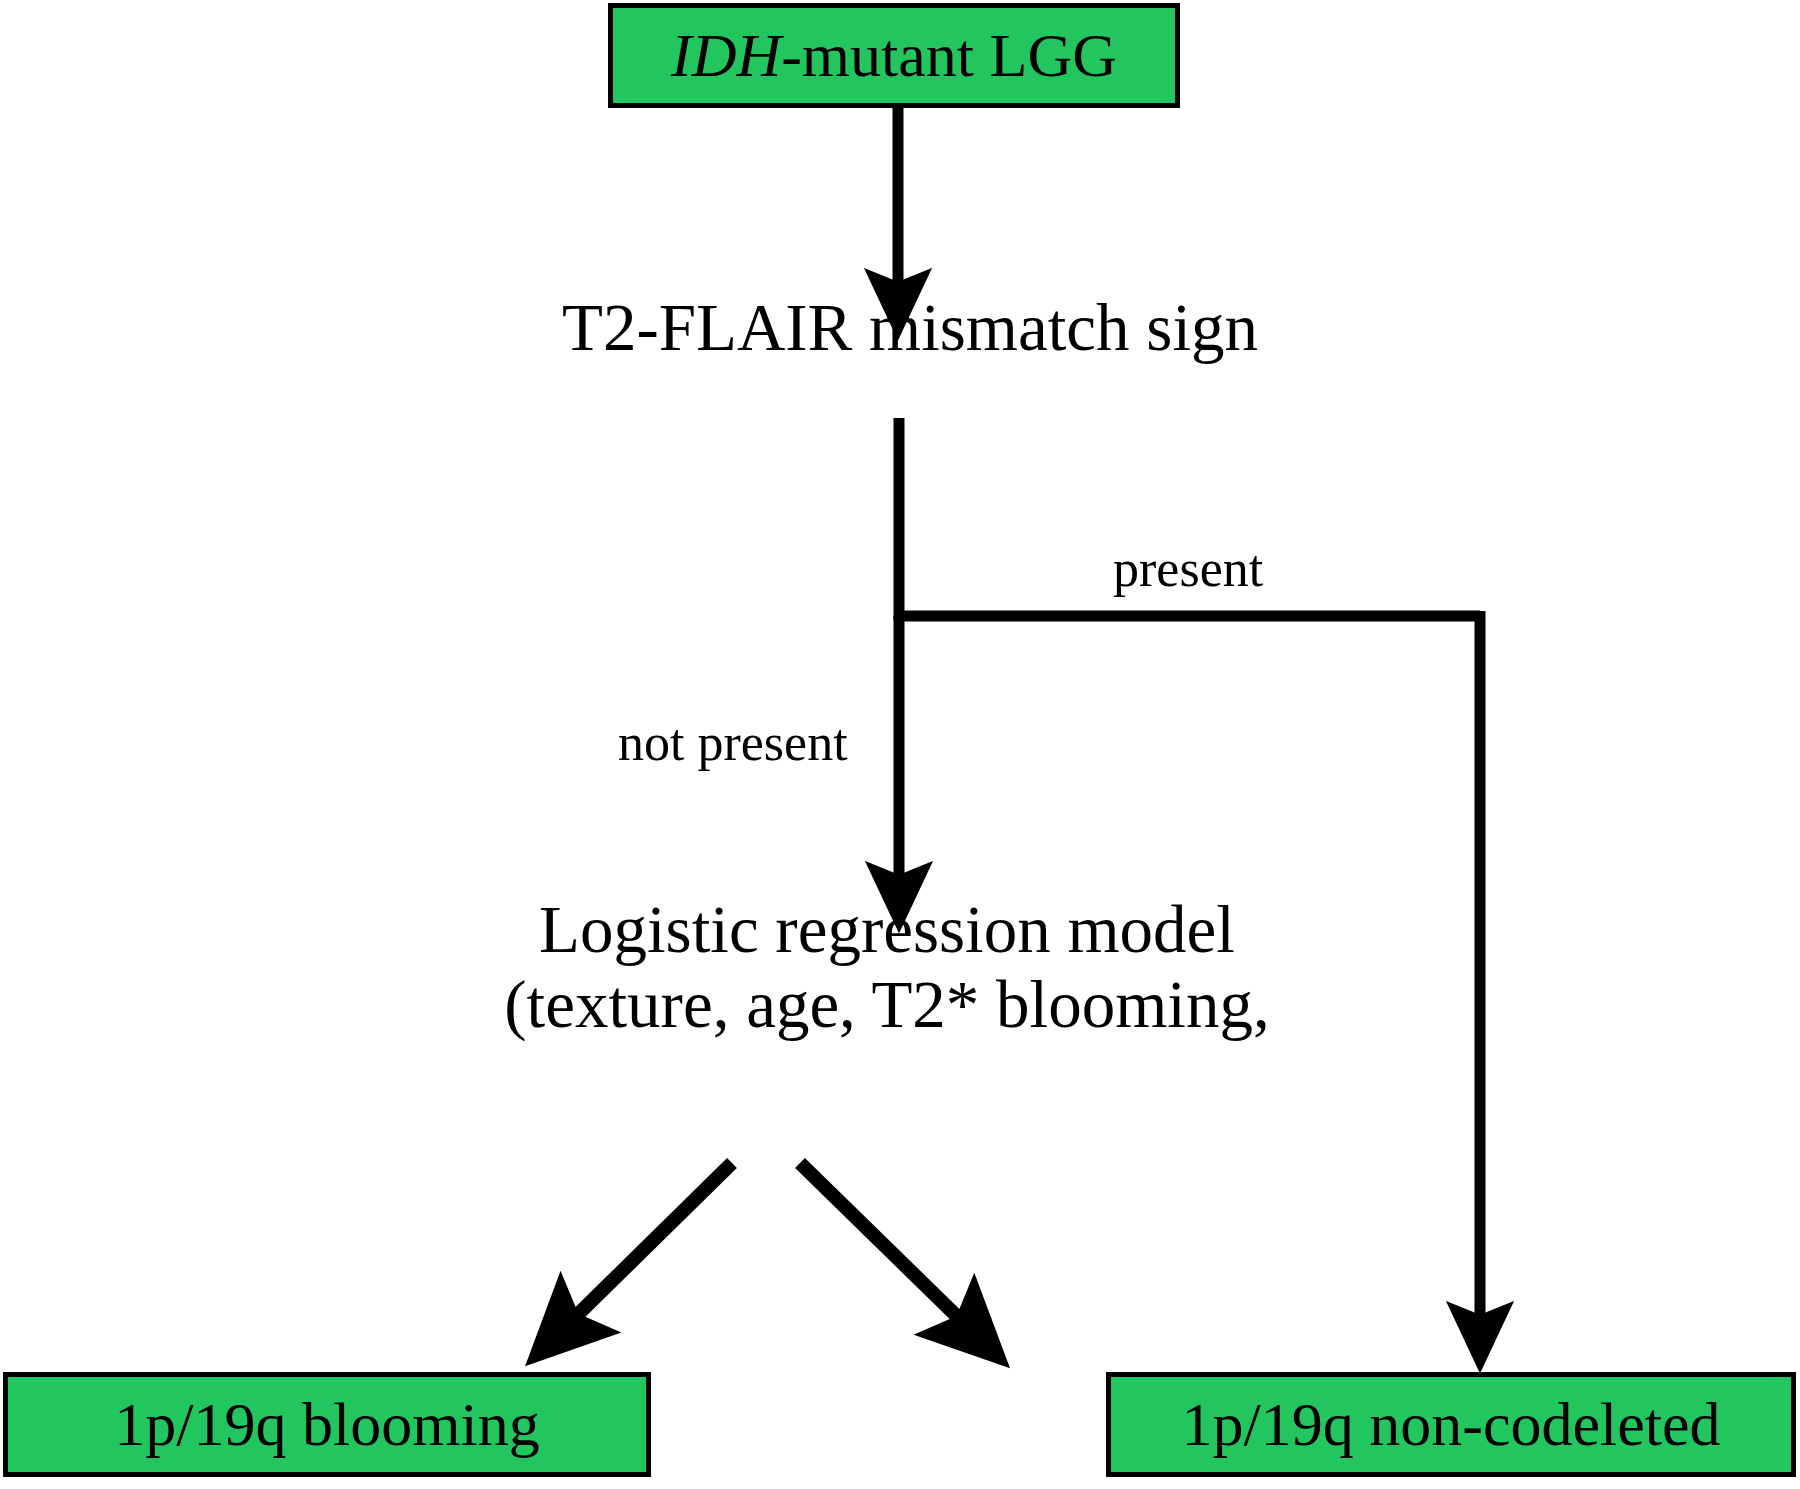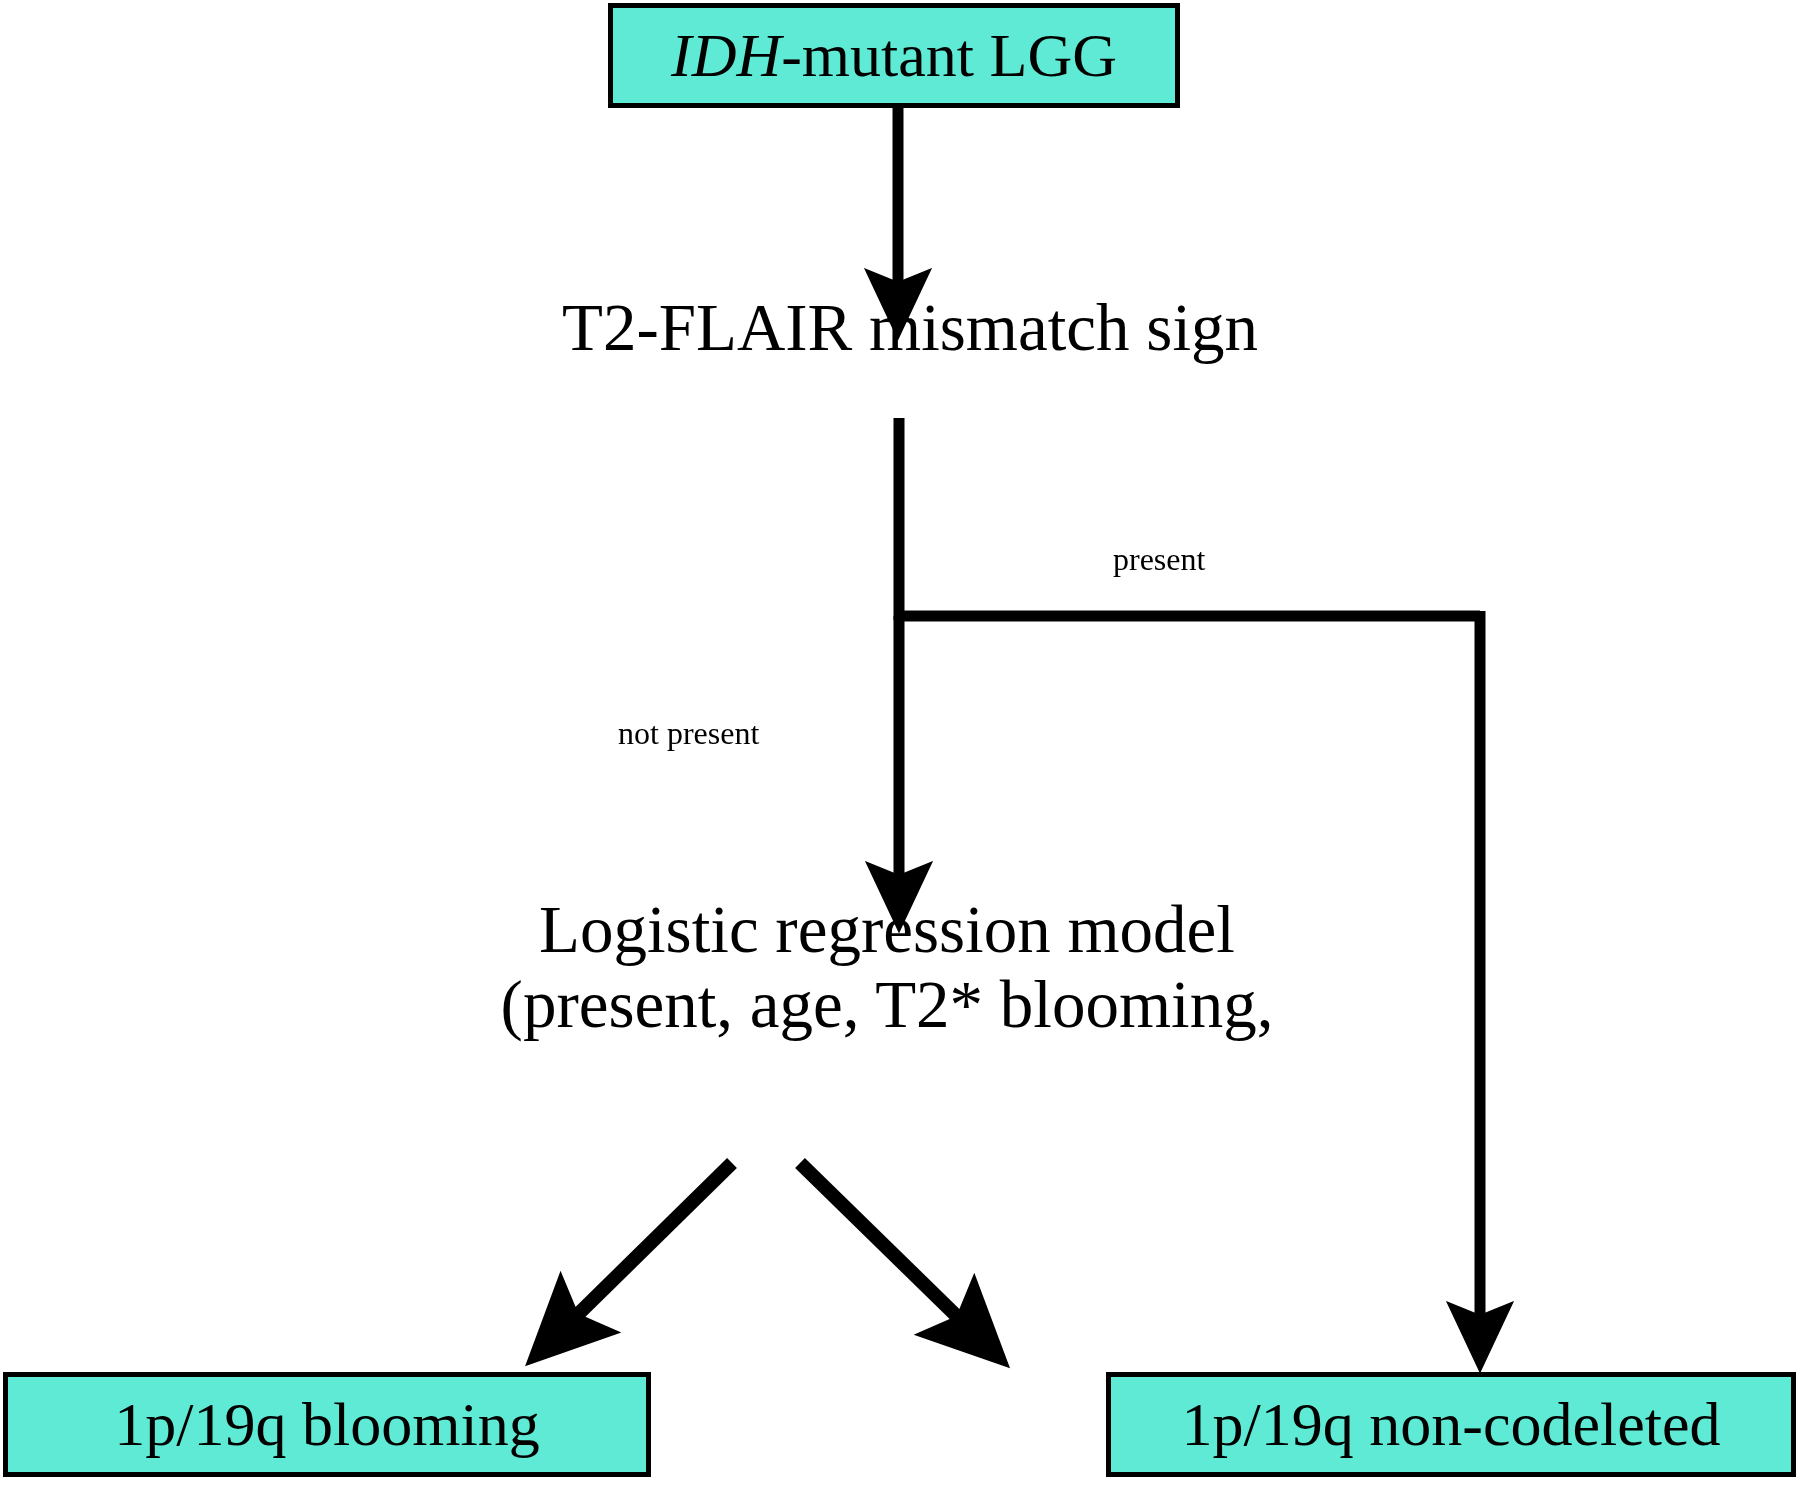--- a/index.html
+++ b/index.html
@@ -22,21 +22,21 @@
     left: 0;
     top: 0;
     width: 1800px;
     height: 1489px;
     pointer-events: none;
   }
   .node-box {
     position: absolute;
     box-sizing: border-box;
     border: 5px solid #000000;
-    background: #5eead4;
+    background: #22c55e;
     display: flex;
     align-items: center;
     justify-content: center;
     text-align: center;
   }
   .node-box .node-text {
     font-size: 62px;
     line-height: 1.05;
     white-space: nowrap;
   }
@@ -48,21 +48,21 @@
     text-align: center;
     font-size: 67px;
     line-height: 1.12;
     white-space: nowrap;
   }
   .plain-node.multi {
     white-space: normal;
   }
   .edge-label {
     position: absolute;
-    font-size: 32px;
+    font-size: 52px;
     line-height: 1;
     white-space: nowrap;
   }
 </style>
 </head>
 <body>
 
 <div id="canvas">
 
   <svg class="flow-lines" viewBox="0 0 1800 1489">
@@ -100,21 +100,21 @@
   <div class="edge-label" style="left:1113px; top:543px;">
     <span>present</span>
   </div>
 
   <div class="edge-label" style="left:618px; top:717px;">
     <span>not present</span>
   </div>
 
   <div class="plain-node multi" style="left:427px; top:892px; width:920px;">
     <div>Logistic regression model</div>
-    <div>(present, age, T2* blooming,</div>
+    <div>(texture, age, T2* blooming,</div>
   </div>
 
   <div class="node-box" style="left:3px; top:1372px; width:648px; height:105px;">
     <span class="node-text">1p/19q blooming</span>
   </div>
 
   <div class="node-box" style="left:1106px; top:1372px; width:690px; height:105px;">
     <span class="node-text">1p/19q non-codeleted</span>
   </div>
 

